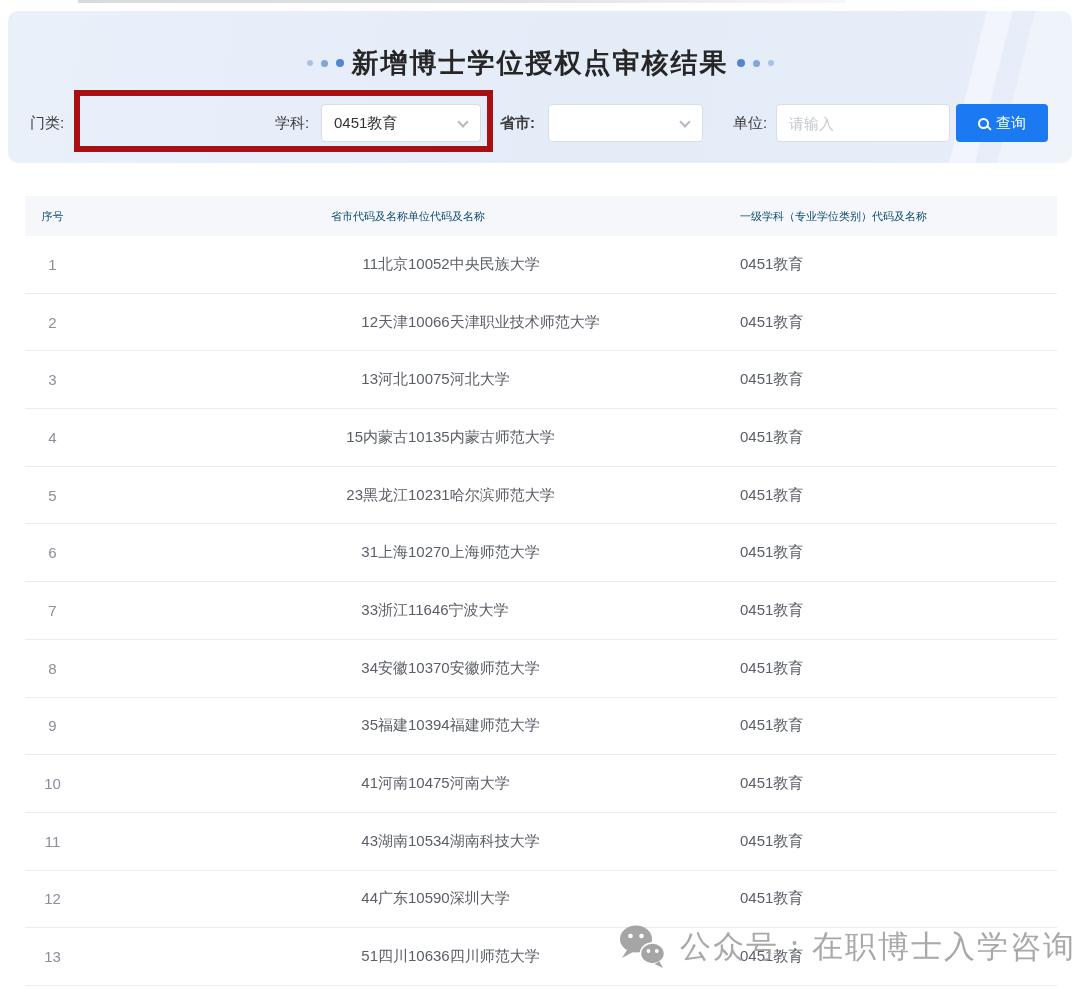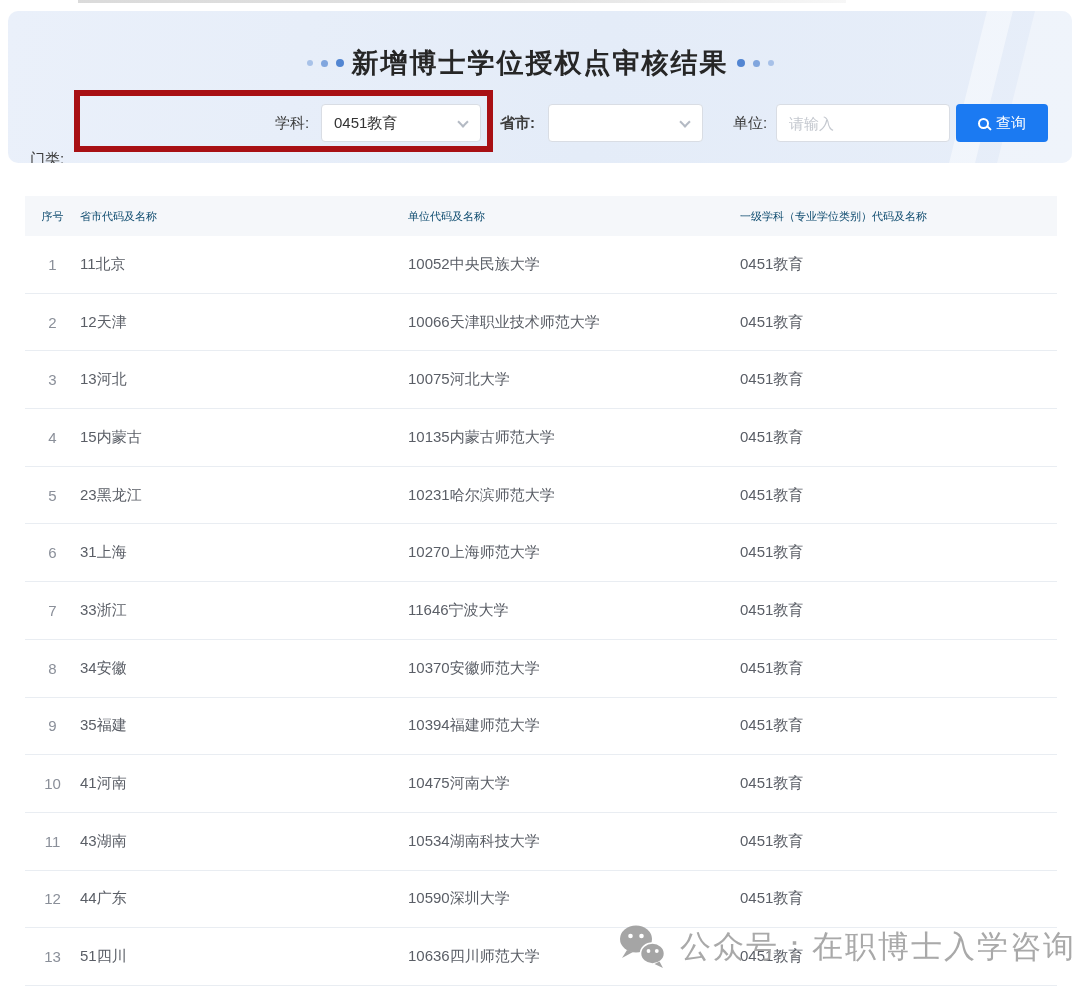--- a/index.html
+++ b/index.html
@@ -51,21 +51,21 @@
   .mag::after { content:""; position:absolute; width:6px; height:2px; background:#fff; right:-5px;
     bottom:-2px; transform:rotate(45deg); border-radius:1px; }
 
   
   .tbl { position:absolute; left:25px; top:196px; width:1032px; }
   .t-head { display:flex; align-items:center; height:40px; background:#f5f7fa; font-size:11px;
     font-weight:normal; color:#0c4a6e; }
   .t-row { display:flex; align-items:center; height:57.7px; border-bottom:1px solid #e9edf2;
     font-size:15px; color:#5a5e66; background:#fff; }
   .c0 { width:55px; text-align:center; flex:none; }
-  .c1 { width:328px; flex:none; }
+  .c1 { width:328px; flex:none;text-align:right; }
   .c2 { width:332px; flex:none; }
   .c3 { flex:1; }
   .t-row .c0 { color:#8a8f99; }
 
   
   .watermark { position:absolute; left:618px; top:924px; display:flex; align-items:center; gap:14px;
     z-index:5; opacity:.92; }
   .wm-text { font-size:31px; color:#a2a2a2; letter-spacing:2px; white-space:nowrap; }
 </style>
 </head>
@@ -84,21 +84,21 @@
         <span class="dot d3"></span>
       </span>
       <span class="page-title">新增博士学位授权点审核结果</span>
       <span class="dots">
         <span class="dot d3"></span>
         <span class="dot d2"></span>
         <span class="dot d1"></span>
       </span>
     </div>
 
-    <span class="f-label" style="left:22px; top:102px;margin-top:36px;">门类:</span>
+    <span class="f-label" style="left:22px; top:102px;">门类:</span>
 
     <span class="f-label" style="left:267px; top:102px;">学科:</span>
     <div class="select" style="left:313px; top:93px; width:160px;">
       <span>0451教育</span>
       <span class="chev"></span>
     </div>
 
     <span class="f-label" style="left:492px; top:102px;font-weight:bold;">省市:</span>
     <div class="select" style="left:540px; top:93px; width:155px;">
       <span></span>

